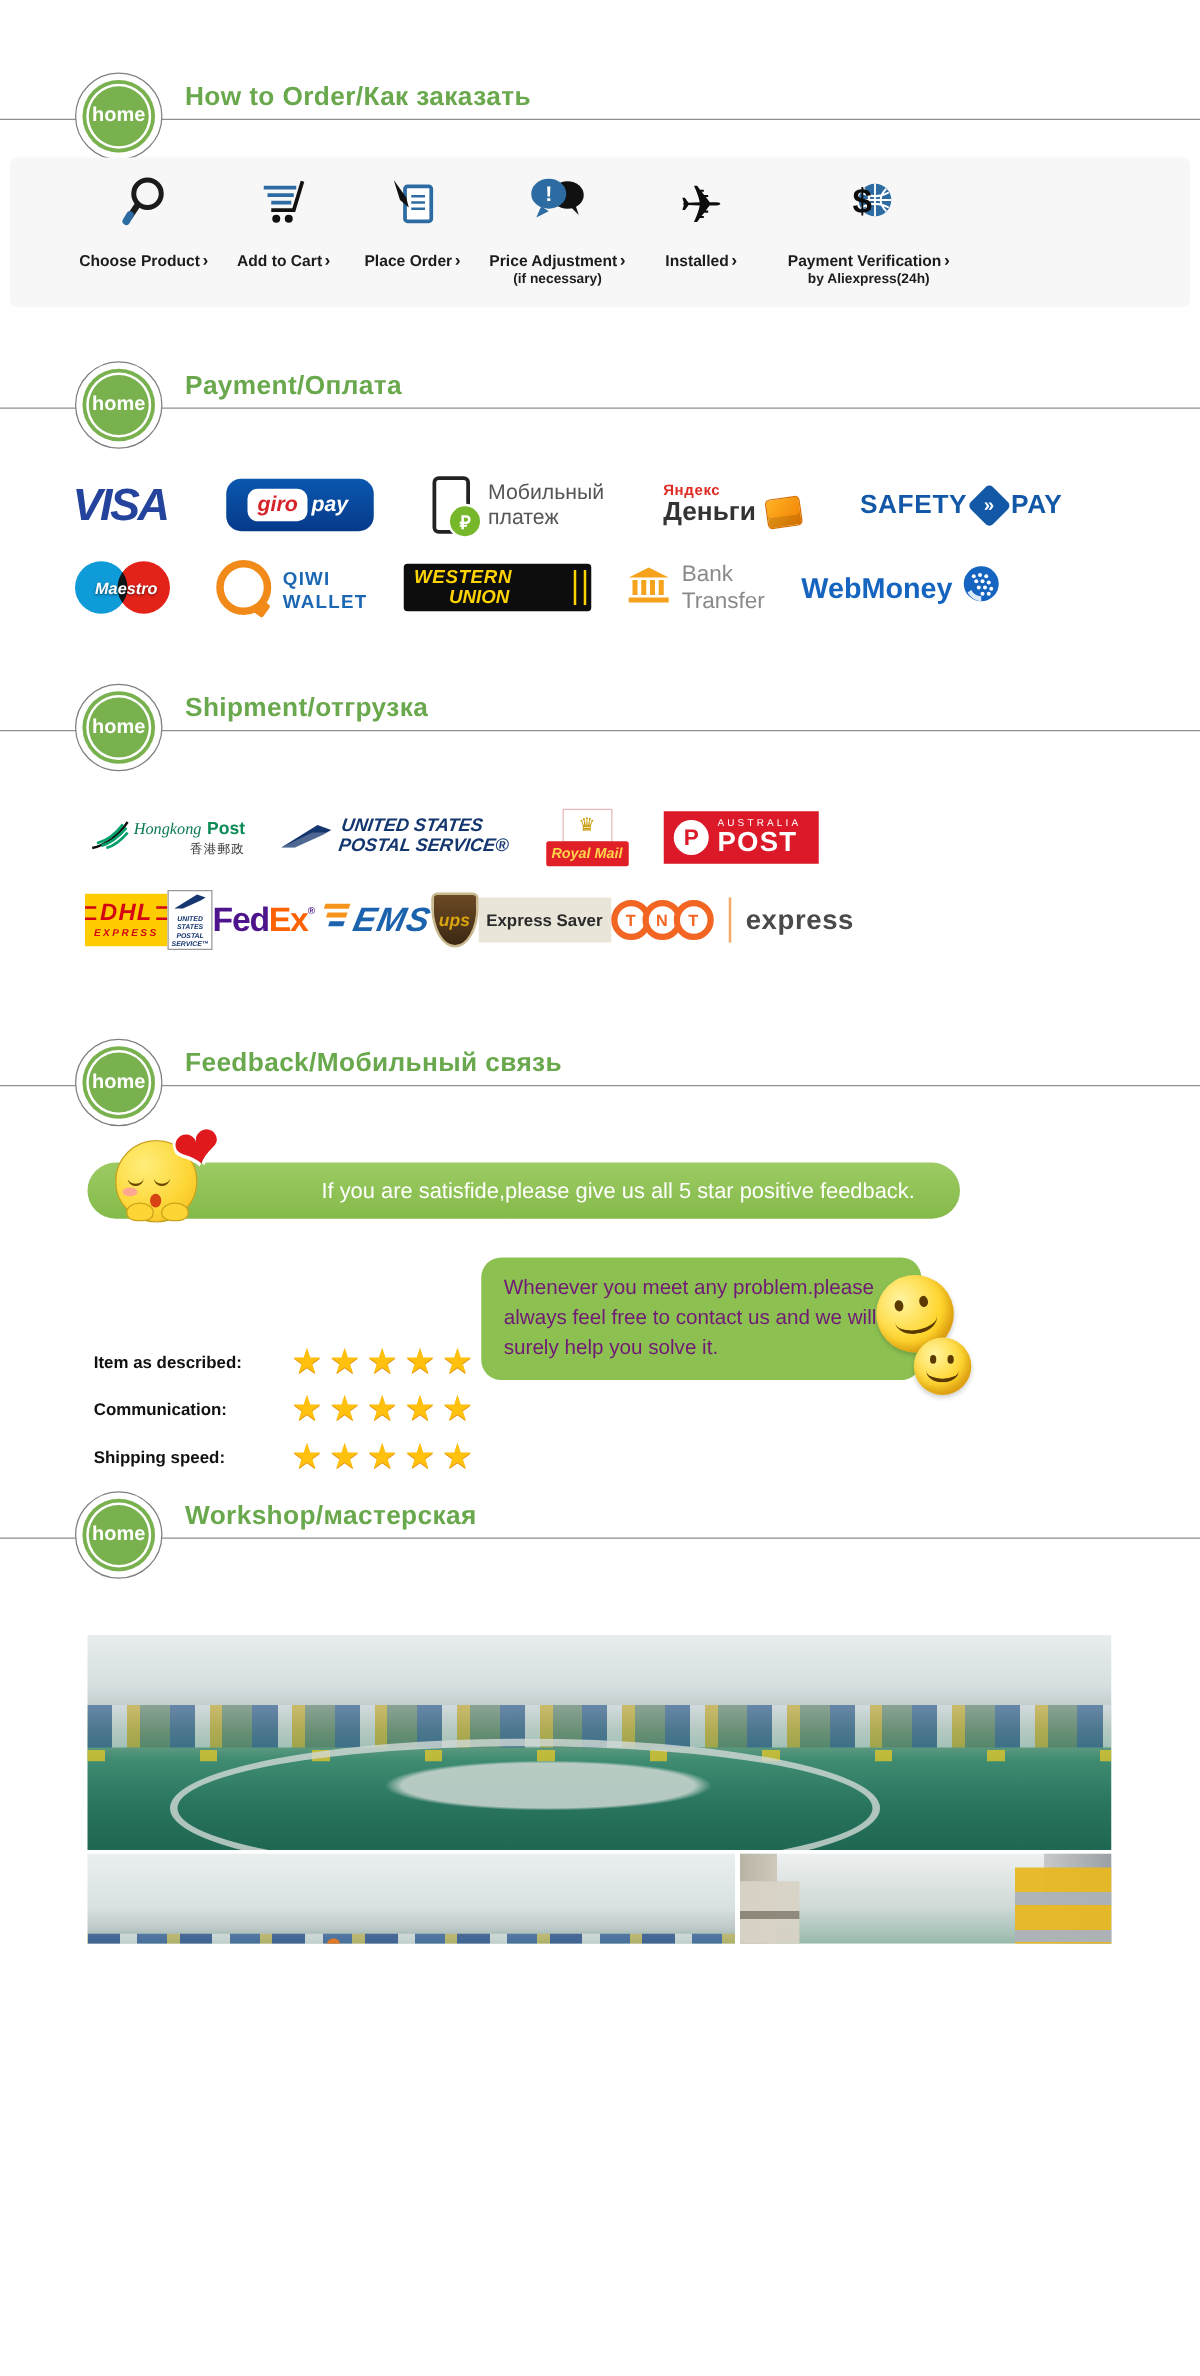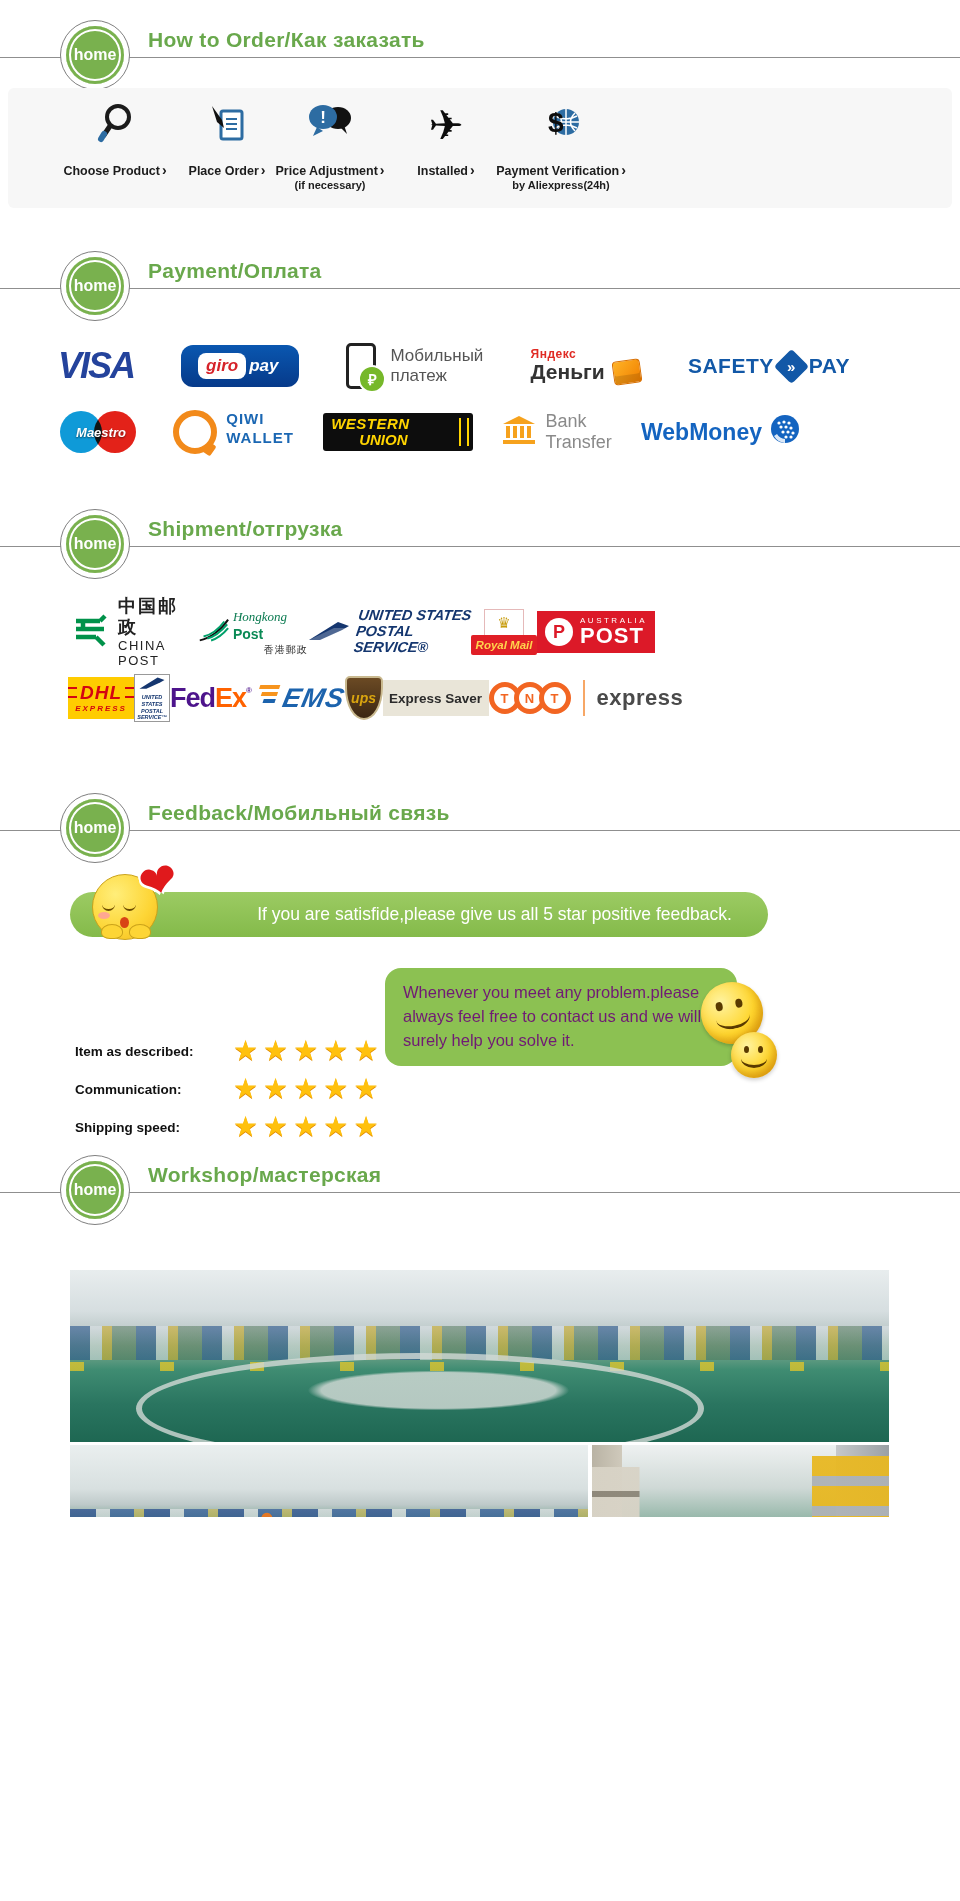--- a/index.html
+++ b/index.html
@@ -1,17 +1,17 @@
 <!DOCTYPE html>
 <html><head>
 <meta charset="utf-8">
 <style>
   html,body{margin:0;padding:0;background:#fff;}
   .page{position:relative;width:960px;height:1517px;background:#fff;overflow:hidden;
-        font-family:"Liberation Sans",sans-serif;color:#222;}
+        font-family:"Liberation Sans",sans-serif;color:#222;margin-top:38px;}
 
   
   .sh{position:absolute;left:0;width:960px;height:84px;}
   .sh .line{position:absolute;left:0;right:0;top:41px;height:1px;background:#8f8f8f;}
   .badge-o{position:absolute;left:60px;top:4px;width:70px;height:70px;border:1px solid #7f7f7f;
            border-radius:50%;background:#fff;display:flex;align-items:center;justify-content:center;box-sizing:border-box;}
   .badge{width:58px;height:58px;border-radius:50%;background:#79b14e;
          box-shadow:inset 0 0 0 3px #79b14e, inset 0 0 0 5px #ffffff;
          display:flex;align-items:center;justify-content:center;color:#fff;font-weight:bold;font-size:16px;}
   .sh .title{position:absolute;left:148px;top:12px;font-size:21px;font-weight:bold;color:#69a84c;letter-spacing:.3px;}
@@ -50,21 +50,21 @@
                   transform:rotate(-8deg);box-shadow:inset 0 -8px 0 rgba(0,0,0,.12);border:1px solid #d86f00;}
   .safetypay{display:flex;align-items:center;gap:5px;color:#1258a7;font-weight:900;font-size:21px;letter-spacing:.5px;}
   .safetypay .dia{width:25px;height:25px;background:#1258a7;transform:rotate(45deg);display:flex;align-items:center;justify-content:center;border-radius:4px;}
   .safetypay .dia span{transform:rotate(-45deg);color:#fff;font-size:15px;font-weight:900;}
 
   .maestro{position:relative;width:86px;height:46px;}
   .maestro .c1{position:absolute;left:2px;top:2px;width:42px;height:42px;border-radius:50%;background:#0f9ad8;}
   .maestro .c2{position:absolute;left:36px;top:2px;width:42px;height:42px;border-radius:50%;background:#e32219;mix-blend-mode:multiply;}
   .maestro .mtxt{position:absolute;left:0;right:0;top:16px;text-align:center;color:#fff;font-style:italic;
                  font-weight:bold;font-size:13px;text-shadow:0 1px 2px rgba(0,0,0,.55);}
-  .qiwi{display:flex;align-items:flex-start;gap:9px;}
+  .qiwi{display:flex;align-items:flex-end;gap:9px;}
   .qiwi .q{position:relative;width:32px;height:32px;border:6px solid #f28a1a;border-radius:50%;}
   .qiwi .q::after{content:"";position:absolute;right:-3px;bottom:-7px;width:9px;height:12px;background:#f28a1a;border-radius:2px;transform:rotate(35deg);}
   .qiwi .col{color:#1b67b3;font-weight:bold;font-size:15px;line-height:1.25;letter-spacing:1px;}
   .wu{position:relative;width:150px;height:38px;background:#0d0d0d;border-radius:3px;color:#ffd400;
       font-weight:900;font-style:italic;padding:3px 16px 3px 8px;box-sizing:border-box;line-height:1.05;}
   .wu .l1{font-size:15px;letter-spacing:.5px;}
   .wu .l2{font-size:15px;margin-left:28px;}
   .wu .bars{position:absolute;right:4px;top:5px;bottom:5px;width:6px;border-left:2px solid #ffd400;border-right:2px solid #ffd400;}
   .bank{display:flex;align-items:center;gap:9px;}
   .bank .txt{font-size:18px;color:#8a8a8a;line-height:1.15;}
@@ -218,20 +218,34 @@
         <svg width="48" height="48" viewBox="0 0 48 48">
             <circle cx="27" cy="17" r="11" fill="none" stroke="#1b1b1b" stroke-width="4"></circle>
             <line x1="19" y1="26" x2="13" y2="35" stroke="#1b1b1b" stroke-width="5" stroke-linecap="round"></line>
             <line x1="13" y1="34" x2="10" y2="39" stroke="#2d6ca2" stroke-width="6" stroke-linecap="round"></line>
           </svg>
       </span>
       <span class="lbl"><span>Choose Product</span><span class="ar">›</span></span>
       <span class="sub"></span>
     </div>
 
+    <div class="step">
+      <span class="ic">
+        <svg width="48" height="48" viewBox="0 0 48 48">
+            <path d="M8 12 h26" stroke="#2d6ca2" stroke-width="3"></path>
+            <path d="M11 18 h21" stroke="#2d6ca2" stroke-width="3"></path>
+            <path d="M14 24 h16" stroke="#2d6ca2" stroke-width="3"></path>
+            <path d="M39 7 L32 30 H14" stroke="#111" stroke-width="3" fill="none"></path>
+            <circle cx="18" cy="37" r="3.2" fill="#111"></circle>
+            <circle cx="28" cy="37" r="3.2" fill="#111"></circle>
+          </svg>
+      </span>
+      <span class="lbl"><span>Add to Cart</span><span class="ar">›</span></span>
+      <span class="sub"></span>
+    </div>
 
     <div class="step">
       <span class="ic">
         <svg width="48" height="48" viewBox="0 0 48 48">
             <rect x="18" y="11" width="21" height="28" rx="2" fill="#fff" stroke="#2d6ca2" stroke-width="3"></rect>
             <line x1="23" y1="19" x2="34" y2="19" stroke="#2d6ca2" stroke-width="2"></line>
             <line x1="23" y1="24" x2="34" y2="24" stroke="#2d6ca2" stroke-width="2"></line>
             <line x1="23" y1="29" x2="34" y2="29" stroke="#2d6ca2" stroke-width="2"></line>
             <path d="M9 6 L19 20 L21 28 L14 22 Z" fill="#111"></path>
           </svg>
@@ -374,31 +388,20 @@
 
   <div class="sh" style="top:505px">
     <div class="line"></div>
     <div class="badge-o">
       <div class="badge">home</div>
     </div>
     <div class="title">Shipment/отгрузка</div>
   </div>
 
   <div id="ship1" class="flexrow">
-    <div class="cnpost">
-      <span>
-        <svg width="40" height="40" viewBox="0 0 40 40">
-            <path d="M6 11 H30 M6 19 H34 M6 27 H26 M30 11 L35 6 M26 27 L34 35 M13 11 V19" stroke="#00924a" stroke-width="4.5" fill="none"></path>
-          </svg>
-      </span>
-      <span>
-        <div class="cn">中国邮政</div>
-        <div class="en">CHINA POST</div>
-      </span>
-    </div>
     <div class="hkpost">
       <span>
         <svg width="34" height="30" viewBox="0 0 36 30">
             <path d="M4 26 C14 24 26 16 34 4" stroke="#111" stroke-width="2" fill="none"></path>
             <path d="M8 22 C16 20 24 14 30 6 M12 24 C20 22 27 16 33 9 M16 26 C23 24 29 19 34 13" stroke="#00a06a" stroke-width="2.2" fill="none"></path>
           </svg>
       </span>
       <span>
         <div><span class="n1">Hongkong</span> <span class="n2">Post</span></div>
         <div class="cn">香港郵政</div>

